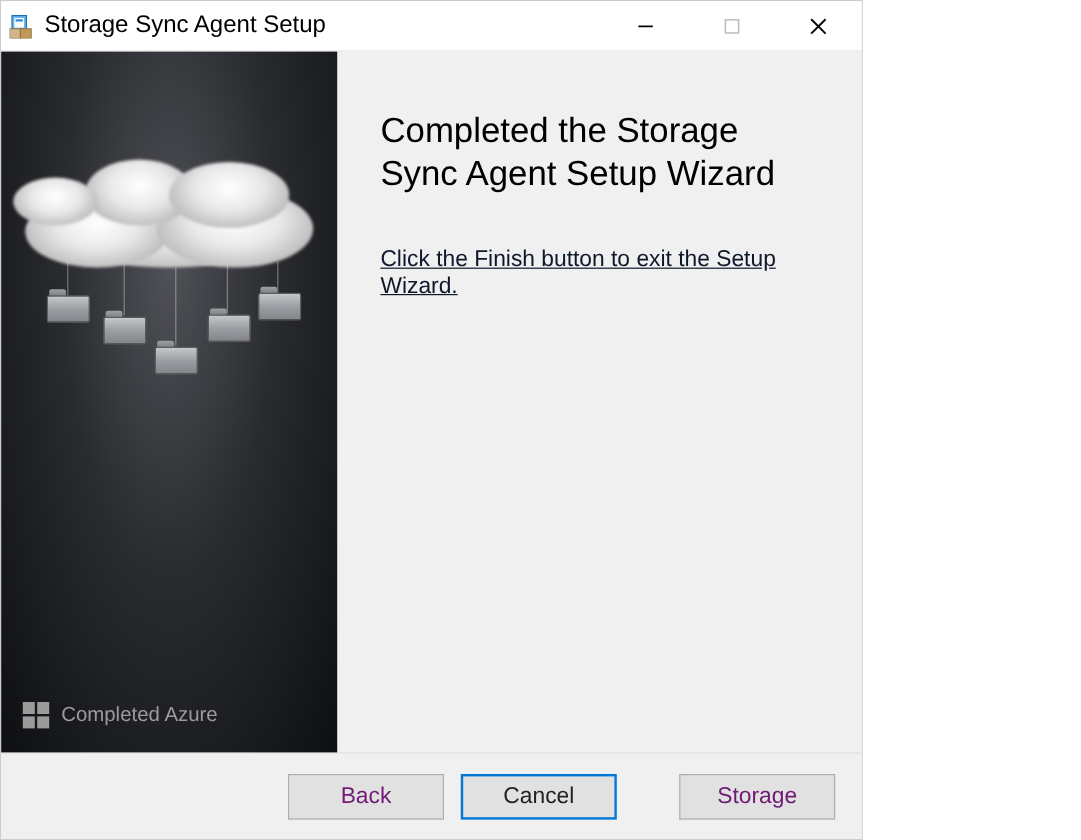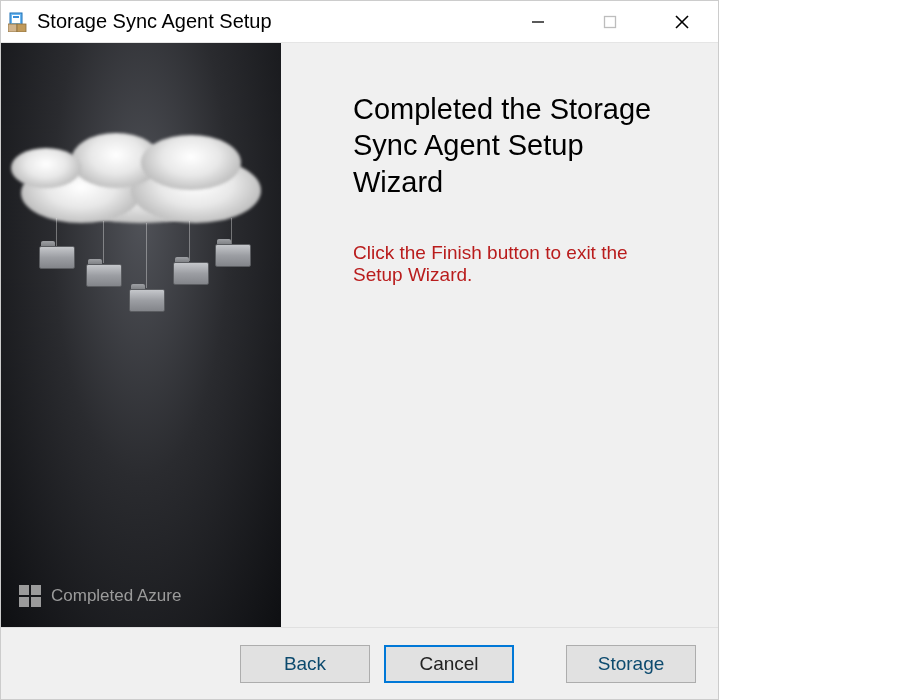--- a/index.html
+++ b/index.html
@@ -132,33 +132,34 @@
       display: grid;
       grid-template-columns: 1fr 1fr;
       grid-template-rows: 1fr 1fr;
       gap: 2px;
     }
     .azure-logo span {
       background: #9b9b9b;
     }
     .main-panel {
       flex: 1;
-      padding: 48px 40px 20px 72px;
+      padding: 48px 40px 20px 36px;
       background: #f0f0f0;
     }
     .main-heading {
       font-size: 29px;
       font-weight: 400;
       color: #000;
       line-height: 1.25;
       margin-bottom: 42px;
     }
     .main-text {
       font-size: 19px;
-      color: #b91c1c;
+      color: #0f172a;
+      text-decoration: underline;
     }
     .footer {
       height: 72px;
       display: flex;
       align-items: center;
       justify-content: flex-end;
       padding-right: 22px;
       gap: 14px;
       background: #f0f0f0;
       border-top: 1px solid #e0e0e0;
@@ -166,21 +167,21 @@
     .btn {
       width: 130px;
       height: 38px;
       font-size: 19px;
       background: #e1e1e1;
       border: 1px solid #adadad;
       color: #222;
       cursor: pointer;
     }
     .btn.disabled {
-      color: #0c4a6e;
+      color: #701a75;
       cursor: default;
     }
     .btn.primary {
       border: 2px solid #0078d7;
       background: #e1e1e1;
     }
     .spacer {
       width: 24px;
     }
   </style>

